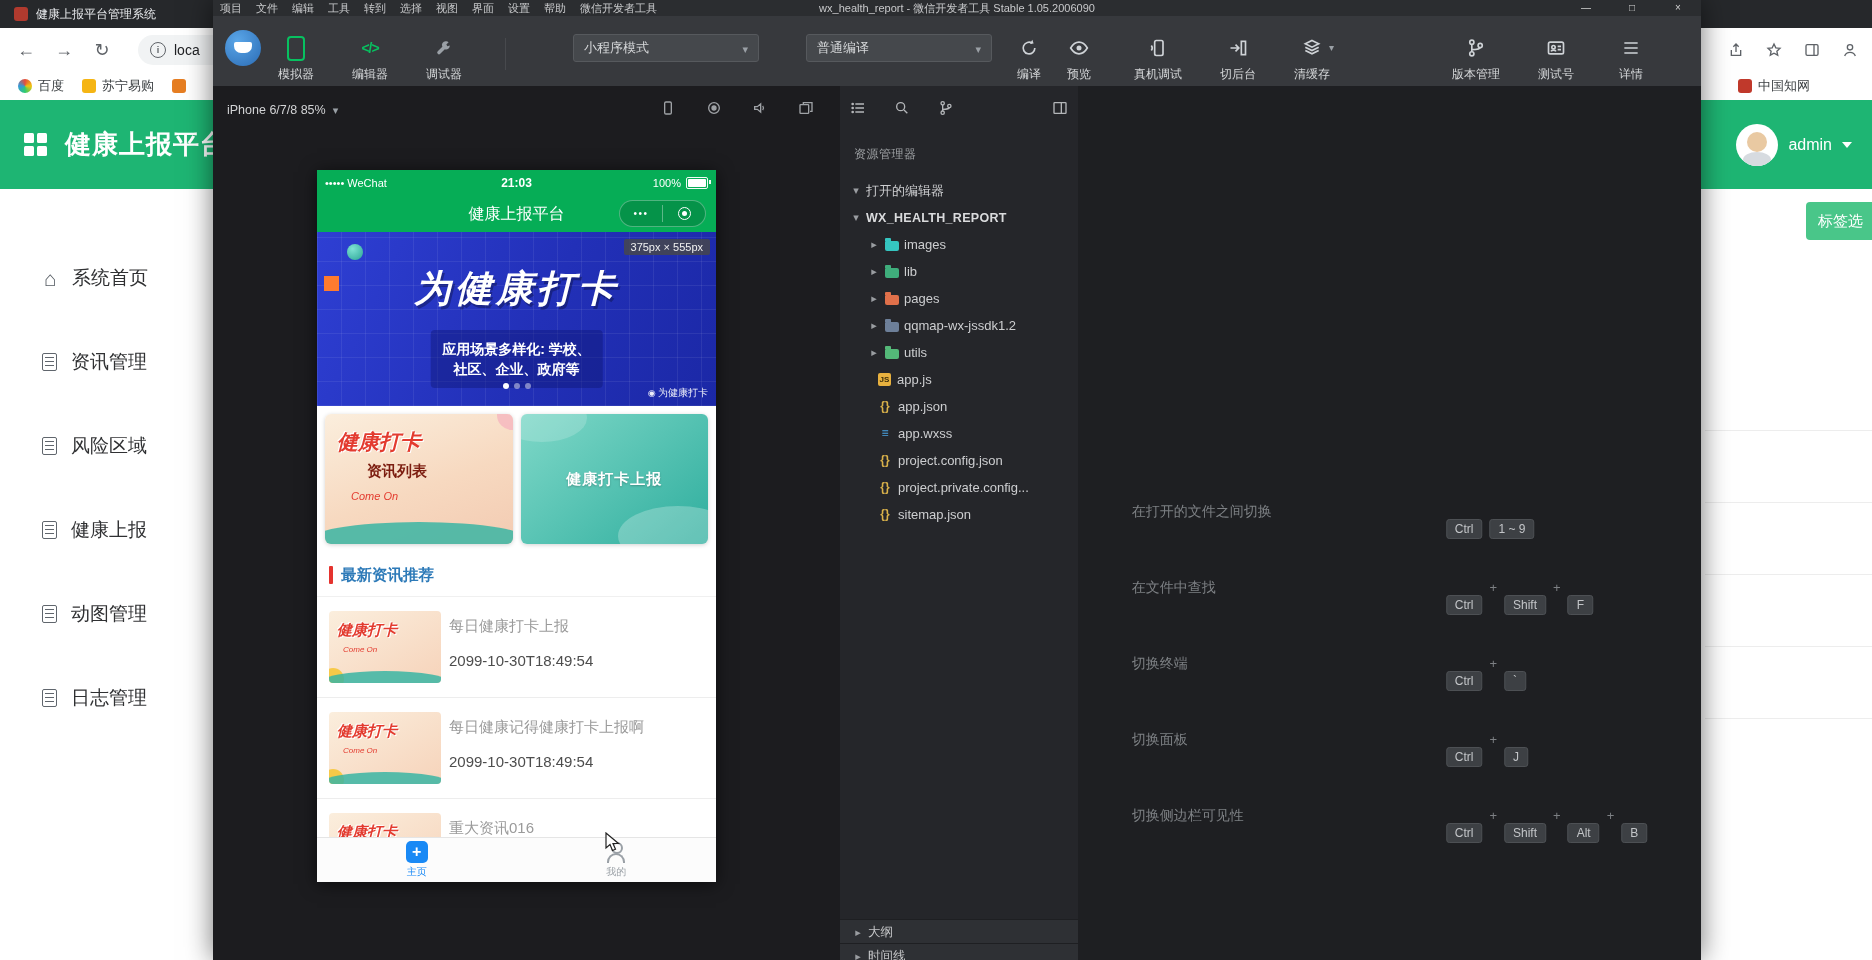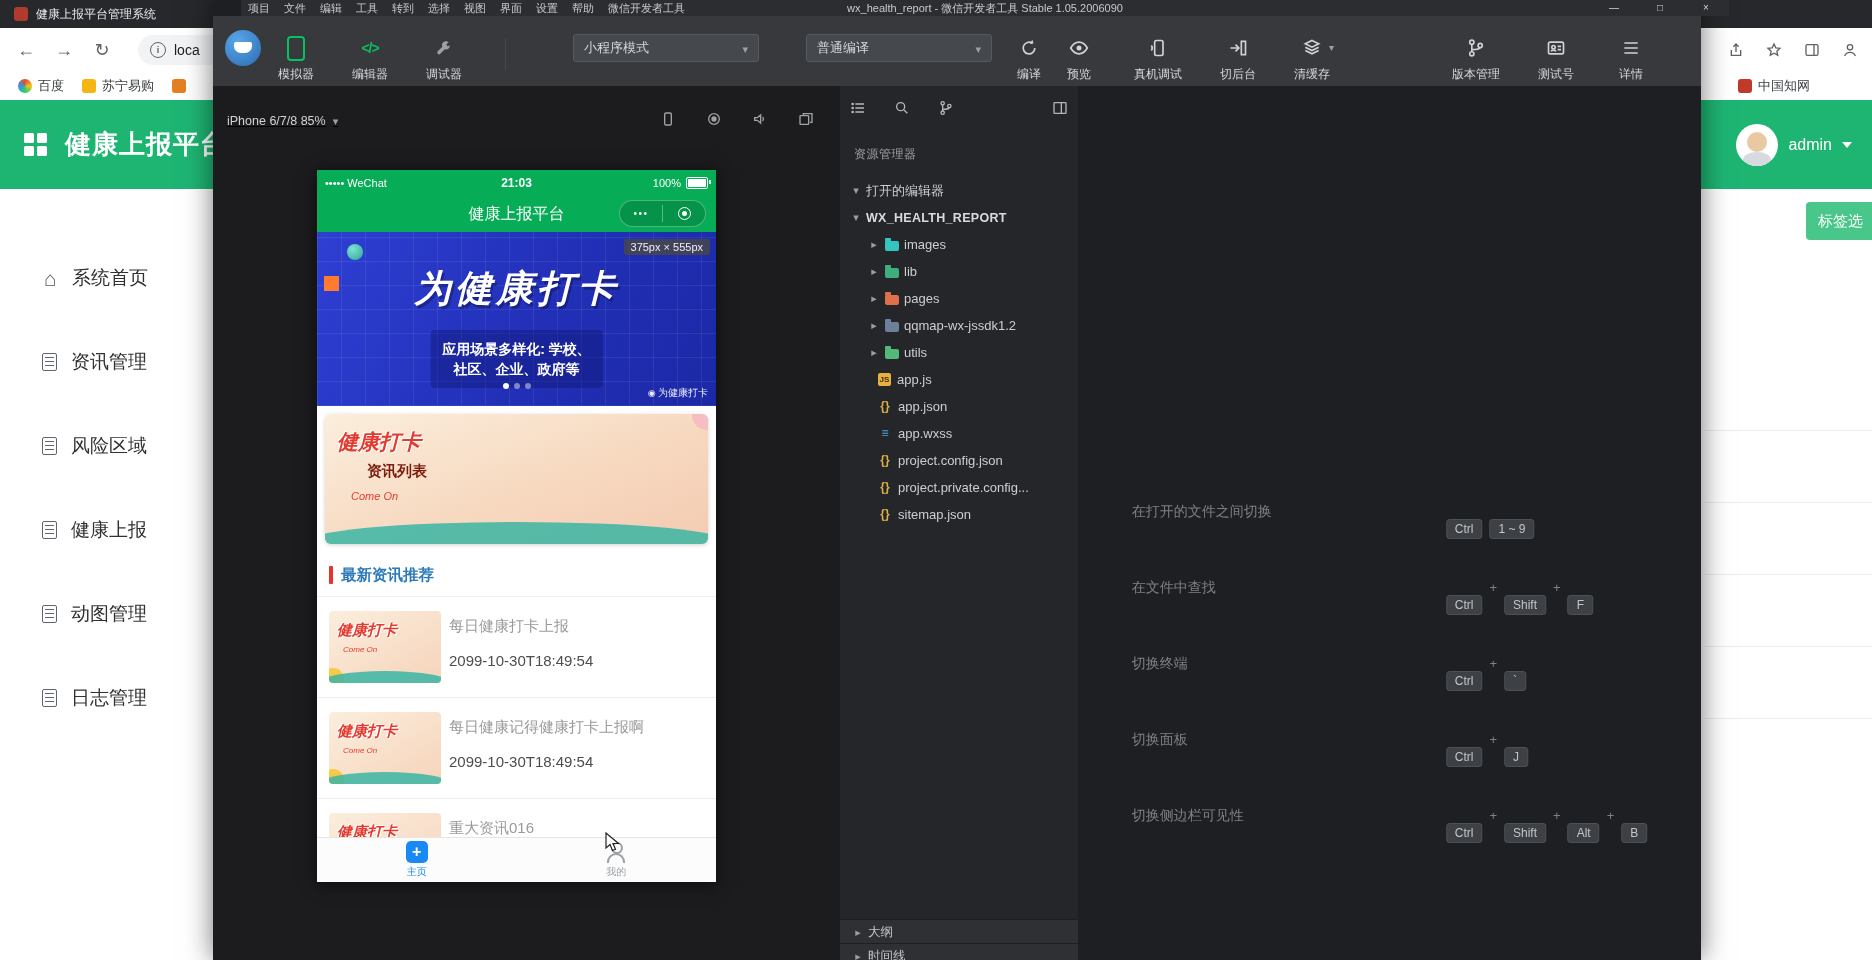--- a/index.html
+++ b/index.html
@@ -54,21 +54,21 @@
   .ic-home{font-size:21px;line-height:1;color:#565c63;width:16px;text-align:center;}
   .ic-home::after{content:"⌂";}
   .ic-doc{width:13px;height:16px;border:1.5px solid #60666d;border-radius:2px;position:relative;}
   .ic-doc::after{content:"";position:absolute;left:2px;right:2px;top:3px;height:9px;
     background:repeating-linear-gradient(to bottom,#60666d 0,#60666d 1.5px,transparent 1.5px,transparent 4px);}
   .hline{position:absolute;left:1705px;width:167px;height:1px;background:#ededed;}
 
   
   .devtools{position:absolute;left:213px;top:0;width:1488px;height:960px;background:#1e1f22;
             box-shadow:0 0 26px rgba(0,0,0,.55);z-index:10;}
-  .dt-title{position:absolute;left:0;top:0;width:100%;height:16px;background:#2b2d30;display:flex;align-items:center;overflow:hidden;margin-left:28px;}
+  .dt-title{position:absolute;left:0;top:0;width:100%;height:16px;background:#2b2d30;display:flex;align-items:center;overflow:hidden;}
   .menu-item{color:#c8c9cb;font-size:11px;padding:0 7px;white-space:nowrap;}
   .dt-win-title{position:absolute;left:50%;transform:translateX(-50%);color:#c8c9cb;font-size:11px;white-space:nowrap;}
   .dt-controls{position:absolute;right:0;top:0;height:16px;display:flex;}
   .wc{width:46px;text-align:center;color:#d4d4d4;font-size:10px;line-height:16px;}
 
   .dt-toolbar{position:absolute;left:0;top:16px;width:100%;height:70px;background:#37393d;}
   .dt-avatar{position:absolute;left:12px;top:14px;width:36px;height:36px;border-radius:50%;
              background:radial-gradient(circle at 35% 30%,#5aa6e8,#2b6cb5);overflow:hidden;}
   .dt-avatar::after{content:"";position:absolute;left:9px;top:12px;width:18px;height:11px;border-radius:2px 2px 7px 7px;background:#fff;}
   .tbtn{position:absolute;top:18px;left:var(--x);transform:translateX(-50%);display:flex;flex-direction:column;align-items:center;cursor:default;}
@@ -79,21 +79,21 @@
   .tdiv{position:absolute;left:292px;top:22px;width:1px;height:32px;background:#47494d;}
   .dd{position:absolute;top:18px;height:28px;background:#45484c;border:1px solid #56595d;border-radius:3px;
       display:flex;align-items:center;justify-content:space-between;padding:0 10px;box-sizing:border-box;color:#d6d8da;font-size:13px;}
   .dd-caret::after{content:"▾";color:#9aa0a6;font-size:11px;}
   .mini-caret{position:absolute;right:-12px;top:8px;color:#9aa0a6;font-size:10px;}
 
   .dt-body{position:absolute;left:0;top:86px;right:0;bottom:0;display:flex;}
 
   
   .sim{width:627px;background:#1c1c1f;position:relative;flex-shrink:0;}
-  .sim-top{height:48px;display:flex;align-items:center;padding:11px 26px 0 14px;text-decoration:underline;}
+  .sim-top{height:48px;display:flex;align-items:center;padding:0 26px 0 14px;}
   .device{display:flex;align-items:center;gap:7px;color:#d2d3d5;font-size:12.5px;}
   .sim-icons{margin-left:auto;display:flex;gap:30px;color:#9fa2a6;}
 
   
   .phone{position:absolute;left:104px;top:84px;width:399px;height:712px;background:#fff;overflow:hidden;
          box-shadow:0 2px 16px rgba(0,0,0,.6);}
   .p-status{height:26px;background:#06ad56;display:flex;align-items:center;color:#fff;font-size:11px;position:relative;padding:0 8px;}
   .st-time{position:absolute;left:50%;transform:translateX(-50%);font-weight:700;font-size:12px;}
   .st-right{margin-left:auto;display:flex;align-items:center;gap:5px;}
   .batt{width:20px;height:10px;border:1px solid rgba(255,255,255,.95);border-radius:2px;position:relative;}
@@ -521,20 +521,25 @@
           </div>
 
           <div class="p-cards">
             <div class="card c1">
               <div class="wave"></div>
               <div class="blob"></div>
               <div class="c1-t">健康打卡</div>
               <div class="c1-s">资讯列表</div>
               <div class="c1-c">Come On</div>
             </div>
+            <div class="card c2">
+              <div class="c2-e1"></div>
+              <div class="c2-e2"></div>
+              <div class="c2-t">健康打卡上报</div>
+            </div>
           </div>
 
           <div class="p-section">
             <span class="red-bar"></span>
             <span class="sec-title">最新资讯推荐</span>
           </div>
 
           <div class="p-news">
             <div class="news-item">
               <div class="thumb">

